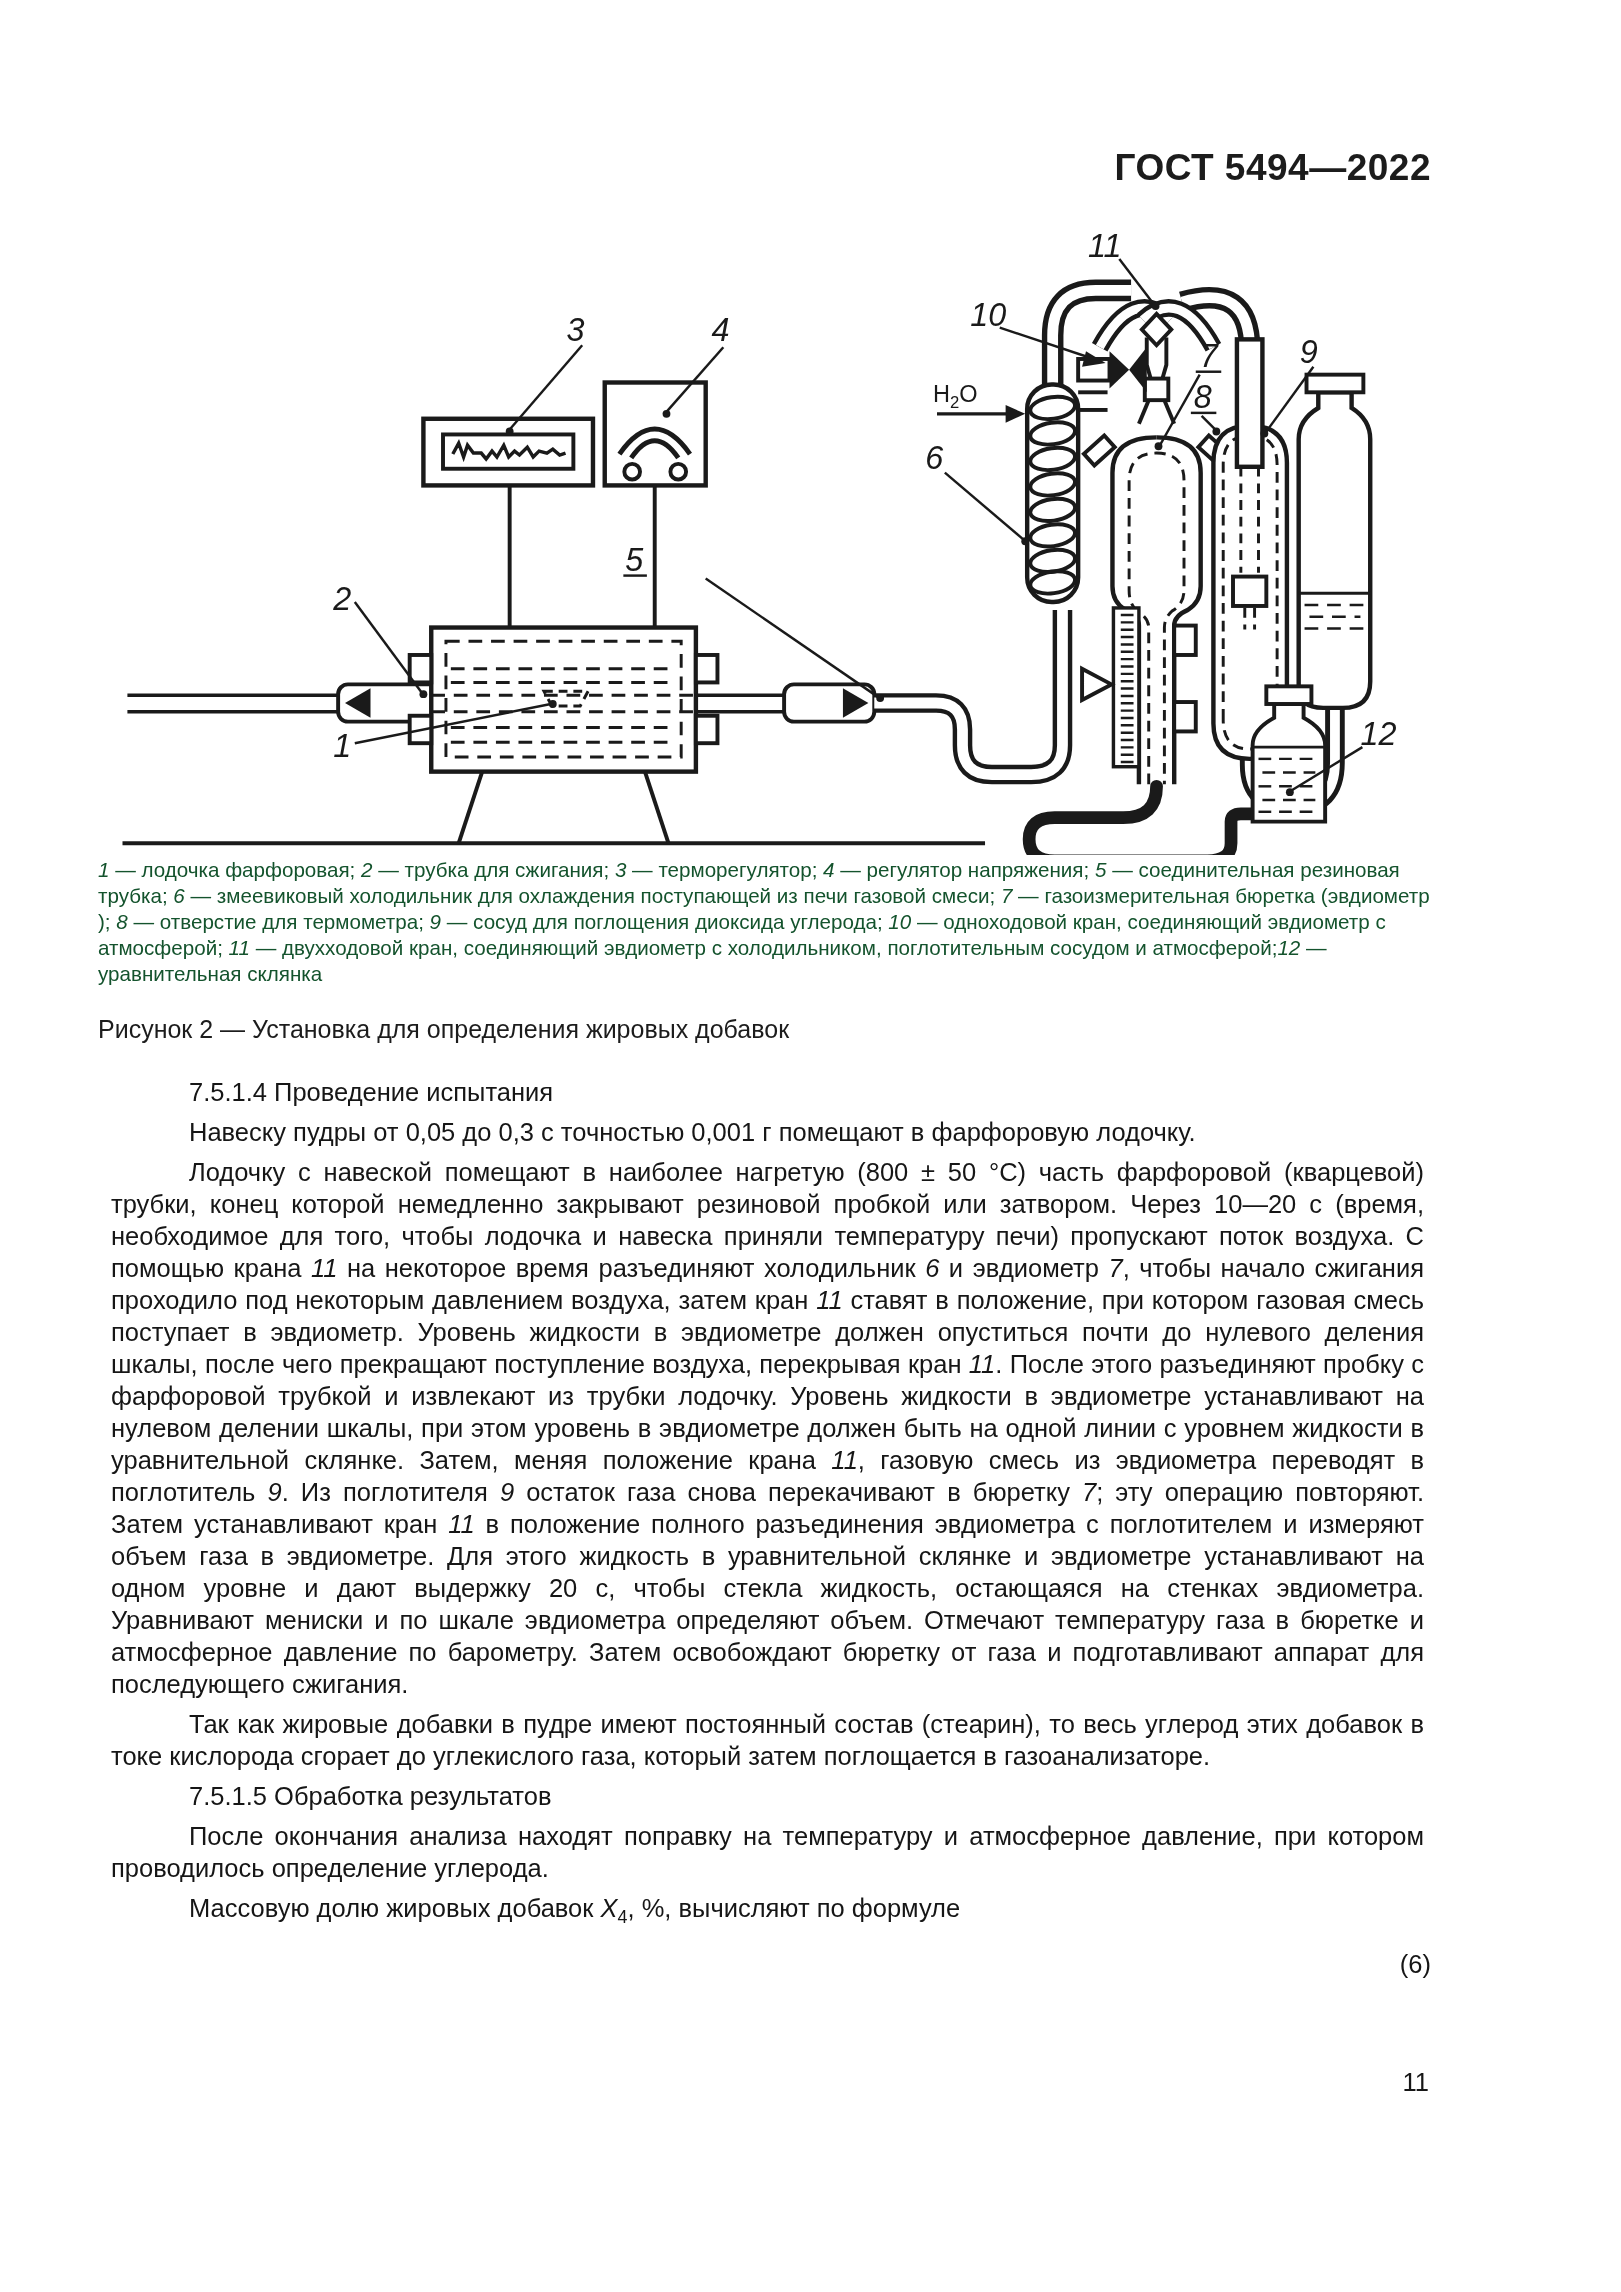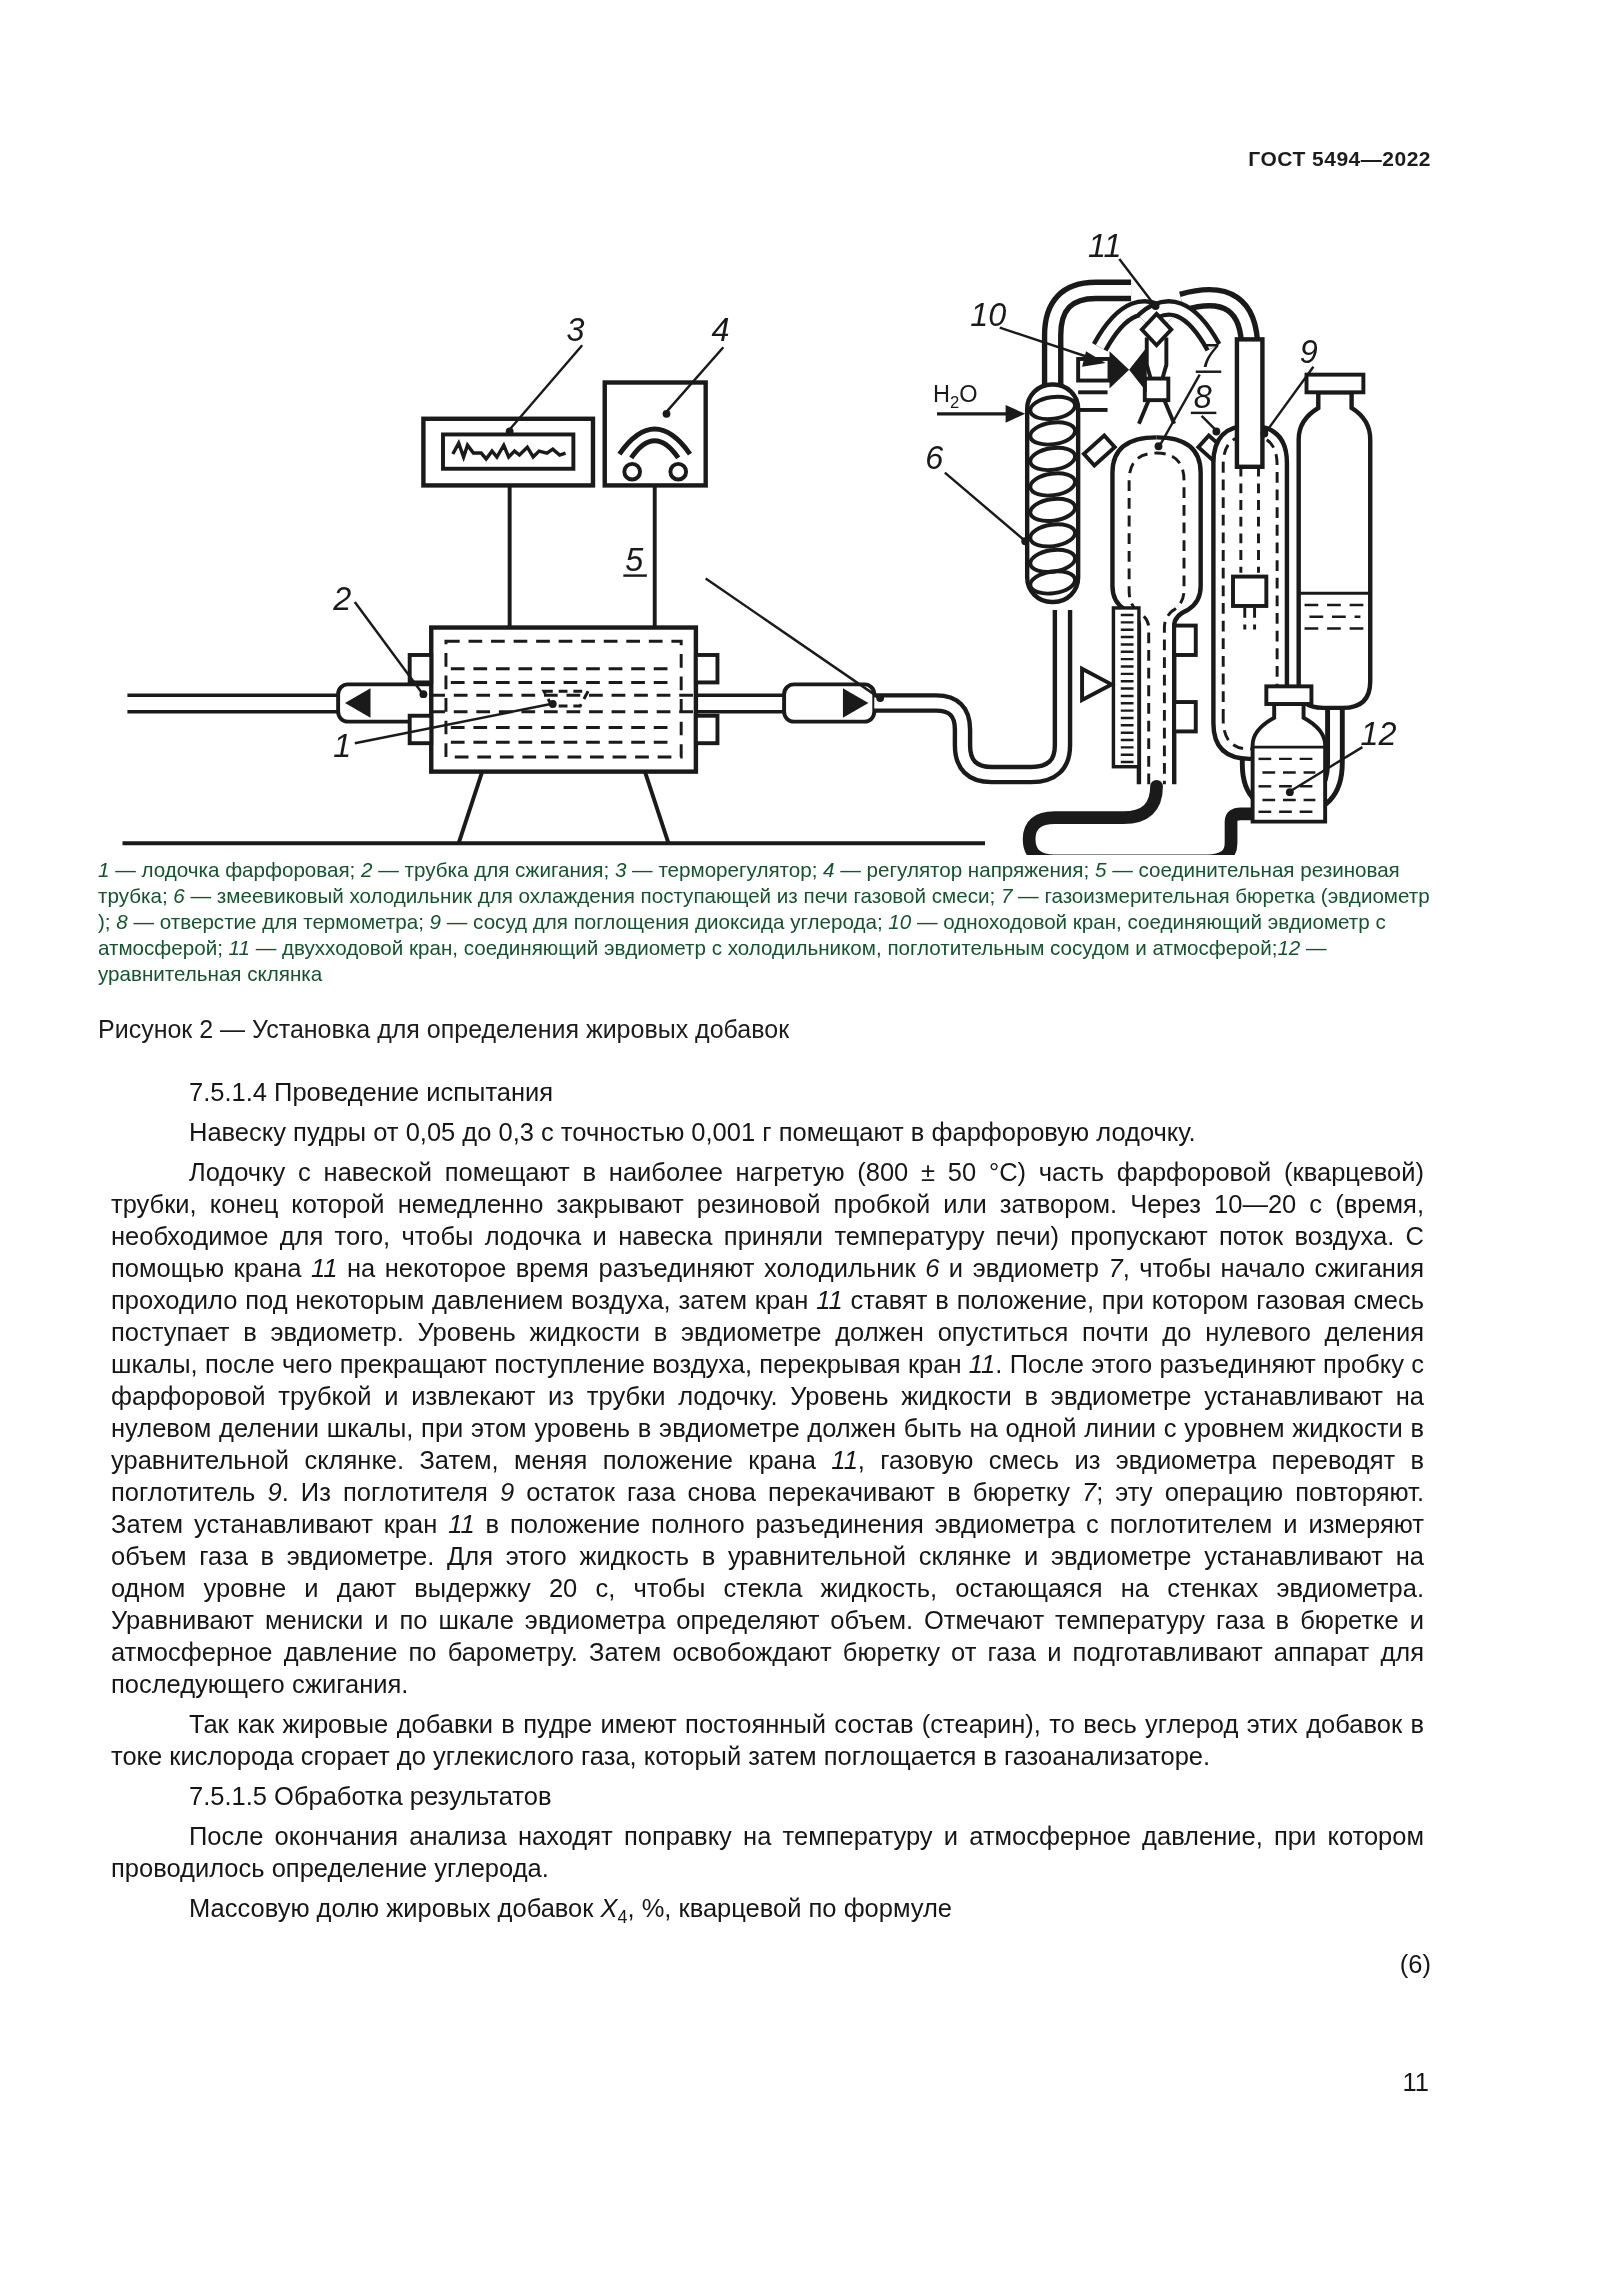--- a/index.html
+++ b/index.html
@@ -1,18 +1,18 @@
 <!DOCTYPE html>
 <html><head>
 <meta charset="utf-8">
 <style>
   html,body{margin:0;padding:0;background:#ffffff;}
   .page{position:relative;width:1621px;height:2293px;background:#ffffff;
         font-family:"Liberation Sans",sans-serif;color:#1c1c1c;overflow:hidden;}
-  .doc-header{position:absolute;top:147px;right:190px;font-size:21px;font-weight:bold;letter-spacing:0.5px;}
+  .doc-header{position:absolute;top:147px;right:190px;font-size:37px;font-weight:bold;letter-spacing:0.5px;}
   .diagram{position:absolute;left:98px;top:157px;width:1333px;height:698px;}
   .legend{position:absolute;left:98px;top:857px;width:1333px;font-size:20.6px;line-height:26px;
           text-align:left;color:#14532d;}
   .legend i{font-style:italic;}
   .fig-caption{position:absolute;left:98px;top:1015px;width:1333px;text-align:left;font-size:25px;color:#1c1c1c;}
   .body-text{position:absolute;left:103px;top:1068px;width:1329px;font-size:25.5px;line-height:32px;
              text-align:justify;color:#161616;}
   .body-text p{margin:8px;text-indent:78px;}
   .body-text i{font-style:italic;}
   .body-text sub{font-size:70%;}
@@ -245,20 +245,20 @@
 
   <div class="fig-caption">Рисунок 2 — Установка для определения жировых добавок</div>
 
   <div class="body-text">
       <p><span>7.5.1.4  Проведение испытания</span></p>
       <p><span>Навеску пудры от 0,05 до 0,3 с точностью 0,001 г помещают в фарфоровую лодочку.</span></p>
       <p><span>Лодочку с навеской помещают в наиболее нагретую (800 ± 50 °С) часть фарфоровой (кварцевой) трубки, конец которой немедленно закрывают резиновой пробкой или затвором. Через 10—20 с (время, необходимое для того, чтобы лодочка и навеска приняли температуру печи) пропускают поток воздуха. С помощью крана </span><i>11</i><span> на некоторое время разъединяют холодильник </span><i>6</i><span> и эвдиометр </span><i>7</i><span>, чтобы начало сжигания проходило под некоторым давлением воздуха, затем кран </span><i>11</i><span> ставят в положение, при котором газовая смесь поступает в эвдиометр. Уровень жидкости в эвдиометре должен опуститься почти до нулевого деления шкалы, после чего прекращают поступление воздуха, перекрывая кран </span><i>11</i><span>. После этого разъединяют пробку с фарфоровой трубкой и извлекают из трубки лодочку. Уровень жидкости в эвдиометре устанавливают на нулевом делении шкалы, при этом уровень в эвдиометре должен быть на одной линии с уровнем жидкости в уравнительной склянке. Затем, меняя положение крана </span><i>11</i><span>, газовую смесь из эвдиометра переводят в поглотитель </span><i>9</i><span>. Из поглотителя </span><i>9</i><span> остаток газа снова перекачивают в бюретку </span><i>7</i><span>; эту операцию повторяют. Затем устанавливают кран </span><i>11</i><span> в положение полного разъединения эвдиометра с поглотителем и измеряют объем газа в эвдиометре. Для этого жидкость в уравнительной склянке и эвдиометре устанавливают на одном уровне и дают выдержку 20 с, чтобы стекла жидкость, остающаяся на стенках эвдиометра. Уравнивают мениски и по шкале эвдиометра определяют объем. Отмечают температуру газа в бюретке и атмосферное давление по барометру. Затем освобождают бюретку от газа и подготавливают аппарат для последующего сжигания.</span></p>
       <p><span>Так как жировые добавки в пудре имеют постоянный состав (стеарин), то весь углерод этих добавок в токе кислорода сгорает до углекислого газа, который затем поглощается в газоанализаторе.</span></p>
       <p><span>7.5.1.5  Обработка результатов</span></p>
       <p><span>После окончания анализа находят поправку на температуру и атмосферное давление, при котором проводилось определение углерода.</span></p>
-      <p><span>Массовую долю жировых добавок </span><i>X</i><sub>4</sub><span>, %, кварцевой по формуле</span></p>
+      <p><span>Массовую долю жировых добавок </span><i>X</i><sub>4</sub><span>, %, вычисляют по формуле</span></p>
     </div>
 
   <div class="eq-number">(6)</div>
 
   <div class="page-number">11</div>
 </div>
 
 
 </body></html>

